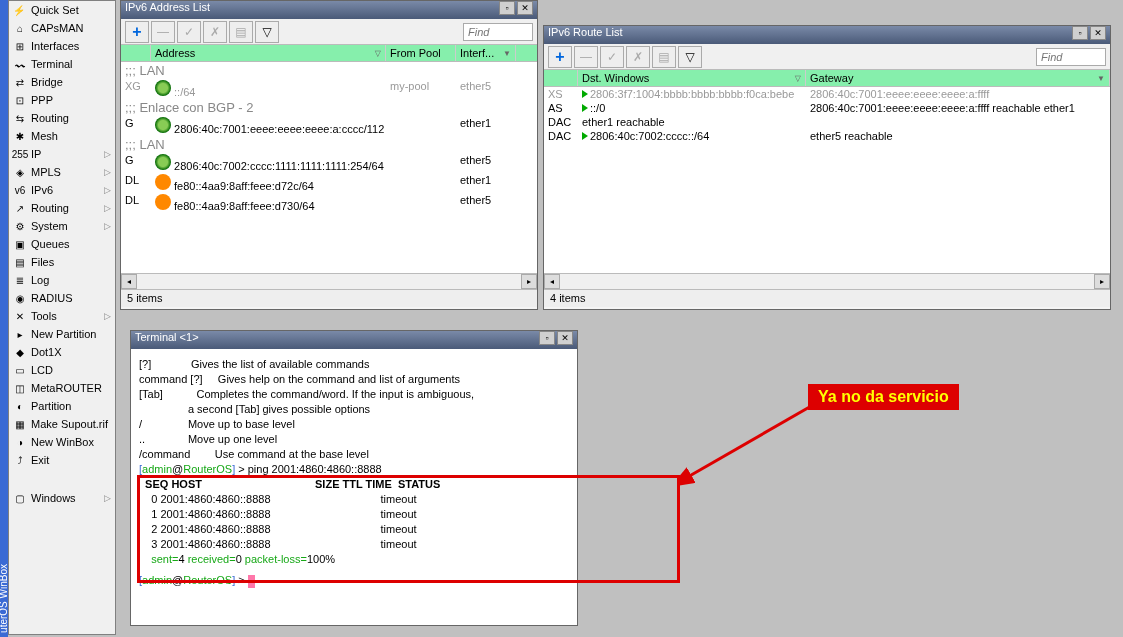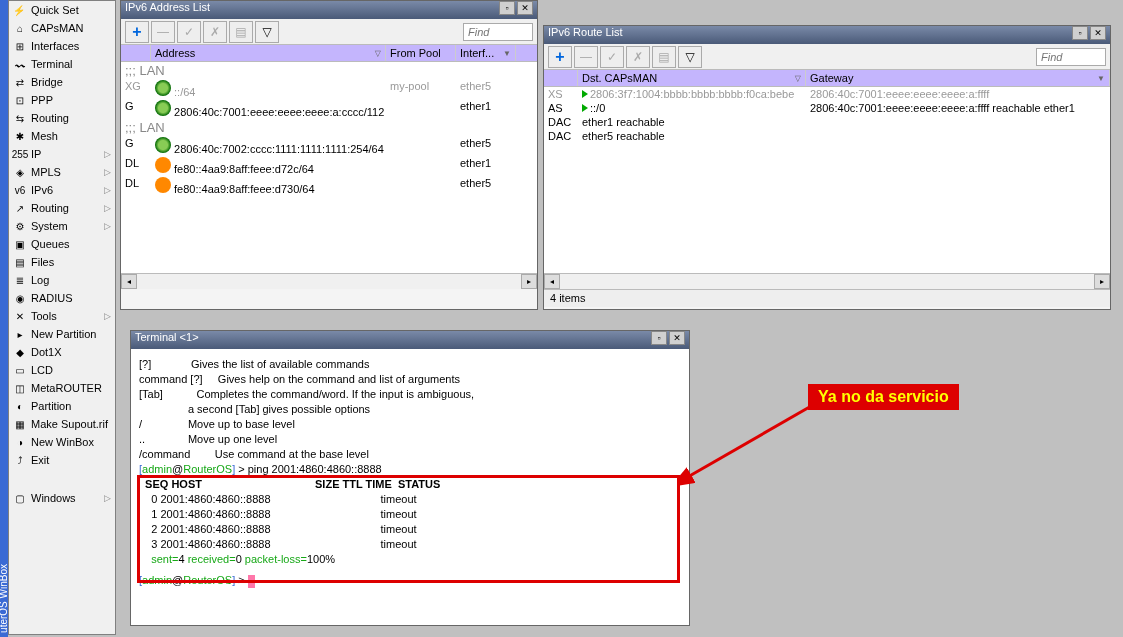--- a/index.html
+++ b/index.html
@@ -11,21 +11,21 @@
 .window{position:absolute;background:#f4f4f4;border:1px solid #666}
 .titlebar{background:linear-gradient(#7a8aa8,#4a5a78);color:#fff;height:18px;display:flex;padding:0 4px;font-size:11px}
 .titlebar .spacer{flex:1}
 .winbtn{width:16px;height:14px;background:#d0d0d0;border:1px solid #888;margin-left:2px;display:inline-flex;align-items:center;justify-content:center;font-size:9px;cursor:pointer;color:#000}
 .toolbar{height:26px;background:#f0f0f0;border-bottom:1px solid #bbb;display:flex;align-items:center;padding:2px 4px;gap:2px}
 .tbtn{width:24px;height:22px;border:1px solid #aaa;background:#eee;display:inline-flex;align-items:center;justify-content:center;cursor:pointer;font-size:12px}
 .tbtn.blue{color:#0066dd;font-weight:bold;font-size:16px}
 .tbtn.dis{color:#aaa}
 .find{margin-left:auto;width:70px;height:18px;border:1px solid #aaa;padding:0 4px;font-style:italic;color:#999;background:#fff}
 .grid{background:#fff;overflow:auto}
-.grid-head{display:flex;background:#c4b5fd;border-bottom:1px solid #bbb;position:sticky;top:0}
+.grid-head{display:flex;background:#86efac;border-bottom:1px solid #bbb;position:sticky;top:0}
 .gh{border-right:1px solid #ccc;padding:2px 4px;font-size:11px;display:flex;align-items:center}
 .gh .arrow{margin-left:auto;font-size:8px;color:#666}
 .grow{display:flex;border-bottom:0}
 .gc{padding:1px 4px;font-size:11px;white-space:nowrap;overflow:hidden}
 .grp{color:#888;font-style:normal;padding:1px 4px;font-size:13px}
 .flag{width:16px;height:16px;display:inline-block}
 .flagG{background:radial-gradient(circle,#8c5 40%,#060 70%);border-radius:50%}
 .flagD{background:#f80;border-radius:50%}
 .status{height:18px;background:#eee;border-top:1px solid #bbb;padding:2px 6px;font-size:11px}
 .scrollbar-bottom{height:16px;background:#e8e8e8;border-top:1px solid #bbb;display:flex}
@@ -204,20 +204,21 @@
         </div>
     </div>
     <div id="addr-rows">
         <div class="grp">;;; LAN</div>
         <div class="grow" style="color:#999">
           <div class="gc" style="width:30px">XG</div>
           <div class="gc" style="width:235px"><span class="flag flagG"></span> ::/64</div>
           <div class="gc" style="width:70px">my-pool</div>
           <div class="gc" style="width:60px">ether5</div>
         </div>
+        <div class="grp">;;; Enlace con BGP - 2</div>
         <div class="grow" style="">
           <div class="gc" style="width:30px">G</div>
           <div class="gc" style="width:235px"><span class="flag flagG"></span> 2806:40c:7001:eeee:eeee:eeee:a:cccc/112</div>
           <div class="gc" style="width:70px"></div>
           <div class="gc" style="width:60px">ether1</div>
         </div>
         <div class="grp">;;; LAN</div>
         <div class="grow" style="">
           <div class="gc" style="width:30px">G</div>
           <div class="gc" style="width:235px"><span class="flag flagG"></span> 2806:40c:7002:cccc:1111:1111:1111:254/64</div>
@@ -236,20 +237,21 @@
           <div class="gc" style="width:70px"></div>
           <div class="gc" style="width:60px">ether5</div>
         </div>
       </div>
   </div>
   <div class="scrollbar-bottom">
       <span class="sb-btn">◂</span>
       <span class="sb-track"></span>
       <span class="sb-btn">▸</span>
     </div>
+  <div class="status">5 items</div>
 </div>
 
 <div class="window" style="left:543px;top:25px;width:568px;height:285px">
   <div class="titlebar">
     <span>IPv6 Route List</span>
     <span class="spacer"></span>
     <span class="winbtn">▫</span>
     <span class="winbtn">✕</span>
   </div>
   <div class="toolbar">
@@ -258,21 +260,21 @@
     <span class="tbtn dis">✓</span>
     <span class="tbtn dis">✗</span>
     <span class="tbtn dis">▤</span>
     <span class="tbtn">▽</span>
     <input class="find" placeholder="Find" style="">
   </div>
   <div class="grid" style="height:203px">
     <div class="grid-head">
       <div class="gh" style="width:34px"></div>
       <div class="gh" style="width:228px">
-          <span>Dst. CAPsMAN</span>
+          <span>Dst. Windows</span>
           <span class="arrow">▽</span>
         </div>
       <div class="gh" style="flex:1">
           <span>Gateway</span>
           <span class="arrow">▼</span>
         </div>
     </div>
     <div id="route-rows">
         <div class="grow" style="color:#999">
           <div class="gc" style="width:34px">XS</div>
@@ -283,33 +285,34 @@
           <div class="gc" style="width:34px">AS</div>
           <div class="gc" style="width:228px"><span class="green-tri"></span>::/0</div>
           <div class="gc" style="flex:1">2806:40c:7001:eeee:eeee:eeee:a:ffff reachable ether1</div>
         </div>
         <div class="grow" style="">
           <div class="gc" style="width:34px">DAC</div>
           <div class="gc" style="flex:1">ether1 reachable</div>
         </div>
         <div class="grow" style="">
           <div class="gc" style="width:34px">DAC</div>
+          <div class="gc" style="width:228px"><span class="green-tri"></span>2806:40c:7002:cccc::/64</div>
           <div class="gc" style="flex:1">ether5 reachable</div>
         </div>
       </div>
   </div>
   <div class="scrollbar-bottom">
       <span class="sb-btn">◂</span>
       <span class="sb-track"></span>
       <span class="sb-btn">▸</span>
     </div>
   <div class="status">4 items</div>
 </div>
 
-<div class="window" style="left:130px;top:330px;width:560px;height:296px">
+<div class="window" style="left:130px;top:330px;width:448px;height:296px">
   <div class="titlebar">
     <span>Terminal &lt;1&gt;</span>
     <span class="spacer"></span>
     <span class="winbtn">▫</span>
     <span class="winbtn">✕</span>
   </div>
   <div class="terminal" id="term" style="height:276px;overflow:hidden"><div class="t-help">[?]             Gives the list of available commands</div><div class="t-help">command [?]     Gives help on the command and list of arguments</div><div class="t-help"></div><div class="t-help">[Tab]           Completes the command/word. If the input is ambiguous,</div><div class="t-help">                a second [Tab] gives possible options</div><div class="t-help"></div><div class="t-help">/               Move up to base level</div><div class="t-help">..              Move up one level</div><div class="t-help">/command        Use command at the base level</div><div><span class="t-br">[</span><span class="t-user">admin</span><span class="t-at">@</span><span class="t-host">RouterOS</span><span class="t-br">]</span><span class="t-gt"> &gt; </span><span>ping 2001:4860:4860::8888</span></div><div style="font-weight:bold">  SEQ HOST                                     SIZE TTL TIME  STATUS</div><div>    0 2001:4860:4860::8888                                    timeout</div><div>    1 2001:4860:4860::8888                                    timeout</div><div>    2 2001:4860:4860::8888                                    timeout</div><div>    3 2001:4860:4860::8888                                    timeout</div><div>    <span class="t-user">sent=</span>4<span class="t-user"> received=</span>0<span class="t-user"> packet-loss=</span>100%</div><div style="height:6px"></div><div><span class="t-br">[</span><span class="t-user">admin</span><span class="t-at">@</span><span class="t-host">RouterOS</span><span class="t-br">]</span><span class="t-gt"> &gt; </span><span class="cursor"></span></div></div>
 </div>
 
 <div class="redbox" style="left:137px;top:475px;width:543px;height:108px"></div>

